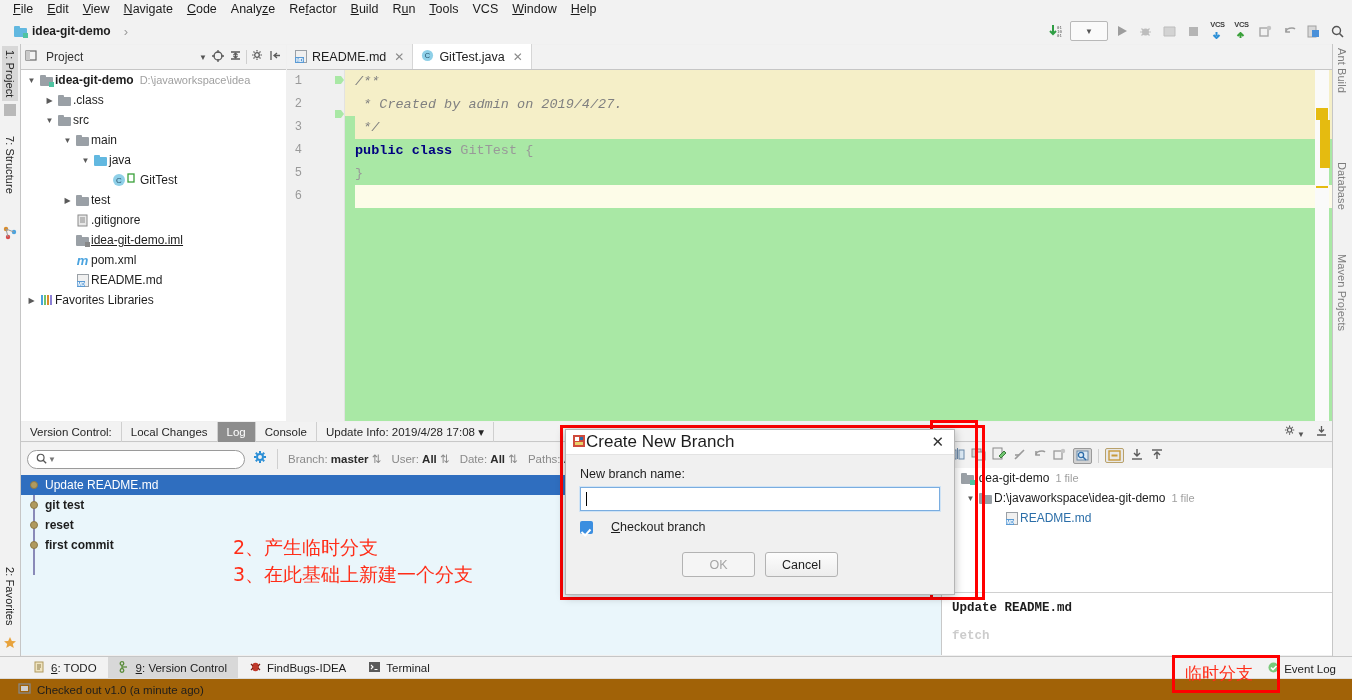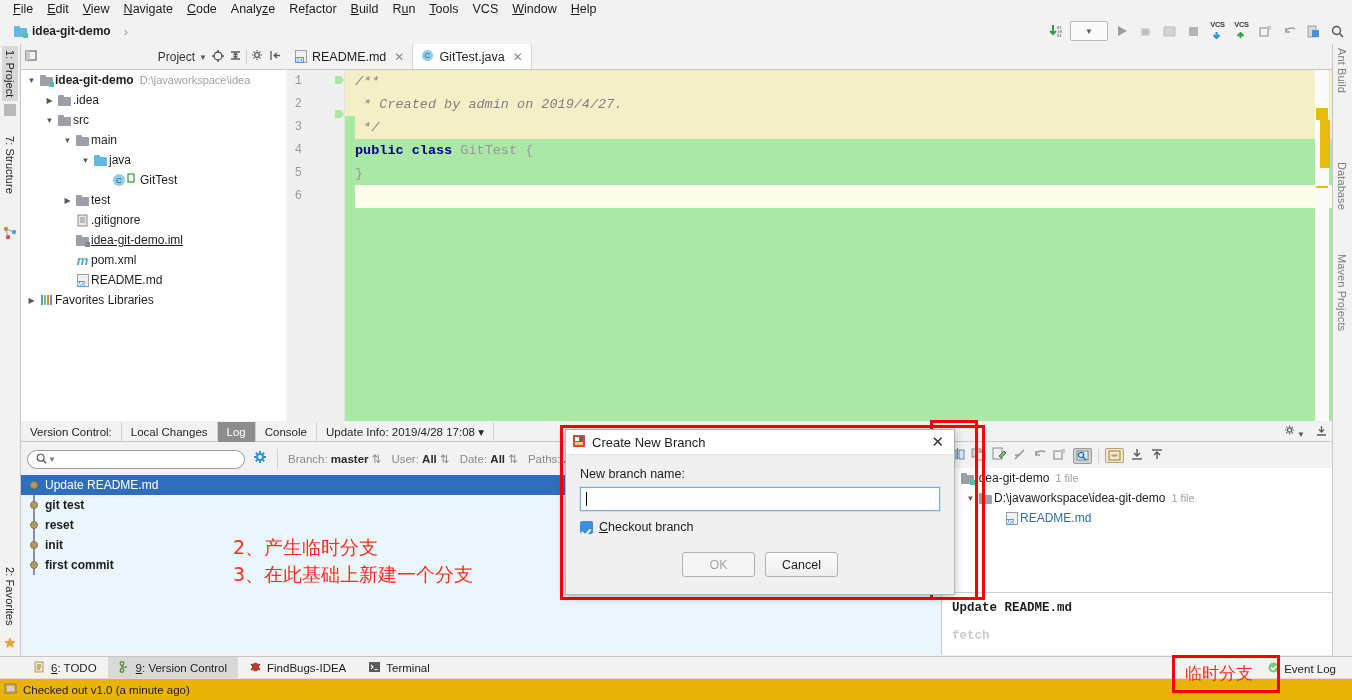--- a/index.html
+++ b/index.html
@@ -40,21 +40,21 @@
   .stripe-r { position:absolute; right:0; top:44px; width:20px; height:612px;
     background:#f2f2f2; border-left:1px solid #c6c6c6; }
   .vtab { position:absolute; writing-mode:vertical-rl; font-size:11px; white-space:nowrap;
      color:#222; letter-spacing:.1px; }
   .vtab.sel { background:#d8d8d8; }
 
   
   .pw-head { position:absolute; left:21px; top:45px; width:265px; height:25px;
     background:#f2f2f2; border-bottom:1px solid #c6c6c6; display:flex; align-items:center;
     padding:0 4px; gap:4px; }
-  .pw-head .title { font-size:12px; color:#333; margin-left:4px; flex:1;text-align:right; }
+  .pw-head .title { font-size:12px; color:#333; margin-left:4px; flex:1; }
   .pw-body { position:absolute; left:21px; top:70px; width:265px; height:351px;
     background:#fff; overflow:hidden; }
   .tree-row { display:flex; align-items:center; height:20px; padding-left:4px;
      white-space:nowrap; font-size:12px; }
   .arrow { width:13px; text-align:center; color:#5a5a5a; font-size:8px; flex:0 0 13px; }
   .arrow.none { color:transparent; }
   .tico { width:17px; flex:0 0 17px; display:flex; align-items:center; justify-content:center; }
   .tlabel { color:#1d1d1d; }
   .tlabel.b { font-weight:bold; }
   .tpath { color:#a0a0a0; margin-left:6px; font-size:11px; }
@@ -141,39 +141,39 @@
 
   
   .bw-tabs { position:absolute; left:0; top:656px; width:1352px; height:22px;
      background:#f2f2f2; display:flex; align-items:center; padding-left:22px;
      border-top:1px solid #c6c6c6; }
   .bw-tab { display:flex; align-items:center; gap:5px; height:22px; padding:0 11px;
      font-size:11.5px; }
   .bw-tab.sel { background:#d8d8d8; }
   .bw-tab u { text-decoration:underline; }
   .statusbar { position:absolute; left:0; top:678px; width:1352px; height:22px;
-     background:#eab308; display:flex; align-items:center; padding-left:4px;
+     background:#a16207; display:flex; align-items:center; padding-left:18px;
      border-top:1px solid #dcdcdc; font-size:11.5px; }
   .status-right { position:absolute; right:6px; top:678px; height:40px; display:flex;
      gap:12px; font-size:11.5px; color:#2b2b2b;margin-top:48px; }
 
   
   .dlg-outline { position:absolute; left:560px; top:425px; width:425px; height:175px;
      border:3px solid #ff0000; }
   .dialog { position:absolute; left:565px; top:429px; width:390px; height:166px;
      background:#f0f0f0; border:1px solid #b5b5b5; box-shadow:0 2px 9px rgba(0,0,0,.28); }
   .dlg-title { height:25px; background:#fff; display:flex; align-items:center;
      padding:0 6px; border-bottom:1px solid #e3e3e3; }
-  .dlg-title .t { font-size:13px; margin-left:6px; flex:1; }
+  .dlg-title .t { font-size:17px; flex:1; }
   .dlg-body { padding:12px 14px 0 14px; }
   .dlg-label { font-size:12.5px; margin-bottom:6px; }
   .dlg-input { height:24px; background:#fff; border:1px solid #7aade0;
      box-shadow:0 0 0 1px #cfe3f5; display:flex; align-items:center; padding:0 5px; }
   .caret { width:1px; height:14px; background:#000; }
-  .cb-row { display:flex; align-items:center; gap:6px; margin-top:9px; font-size:12.5px; }
+  .cb-row { display:flex; align-items:center; gap:18px; margin-top:9px; font-size:12.5px; }
   .cb { width:13px; height:13px; background:#3b8ee0; border-radius:2px; position:relative; }
   .cb:after { content:""; position:absolute; left:3px; top:6px; width:4px; height:7px;
      border:2px solid #fff; border-top:0; border-left:0; transform:rotate(42deg); }
   .dlg-btns { display:flex; justify-content:center; gap:10px; margin-top:18px; }
   .btn { min-width:73px; height:25px; border:1px solid #b3b3b3; border-radius:3px;
      background:linear-gradient(#fdfdfd,#ededed); font-size:12.5px; display:flex;
      align-items:center; justify-content:center; }
   .btn.disabled { color:#a5a5a5; background:#f5f5f5; }
 
   .redbox { position:absolute; border:3px solid #ff0000; }
@@ -356,21 +356,21 @@
           </span>
         </span>
       <span class="tlabel b">idea-git-demo</span>
       <span class="tpath">D:\javaworkspace\idea</span>
     </div>
     <div class="tree-row" style="padding-left:22px;">
       <span class="arrow">▶</span>
       <span class="tico">
           <span class="fld"></span>
         </span>
-      <span class="tlabel">.idea</span>
+      <span class="tlabel">.class</span>
     </div>
     <div class="tree-row" style="padding-left:22px;">
       <span class="arrow">▼</span>
       <span class="tico">
           <span class="fld"></span>
         </span>
       <span class="tlabel">src</span>
     </div>
     <div class="tree-row" style="padding-left:40px;">
       <span class="arrow">▼</span>
@@ -564,24 +564,20 @@
     <div class="log-row">
       <span class="graphdot"></span>
       <span class="commit-msg">git test</span>
     </div>
     <div class="log-row">
       <span class="graphdot"></span>
       <span class="commit-msg">reset</span>
     </div>
     <div class="log-row">
       <span class="graphdot"></span>
-      <span class="commit-msg">init</span>
-    </div>
-    <div class="log-row">
-      <span class="graphdot"></span>
       <span class="commit-msg">first commit</span>
     </div>
   </div>
 
   <div style="position:absolute; left:929px; top:475px; width:12px; height:20px; background:#2f6ebf; color:#fff; font-size:12px; font-weight:bold; text-align:center;"><span>7</span></div>
   <div style="position:absolute; left:929px; top:497px; font-size:12px; font-weight:bold;"><span>3</span></div>
   <div style="position:absolute; left:929px; top:519px; font-size:12px; font-weight:bold;"><span>6</span></div>
   <div style="position:absolute; left:929px; top:541px; font-size:12px; font-weight:bold;"><span>5</span></div>
   <div style="position:absolute; left:929px; top:563px; font-size:12px; font-weight:bold;"><span>6</span></div>
 

